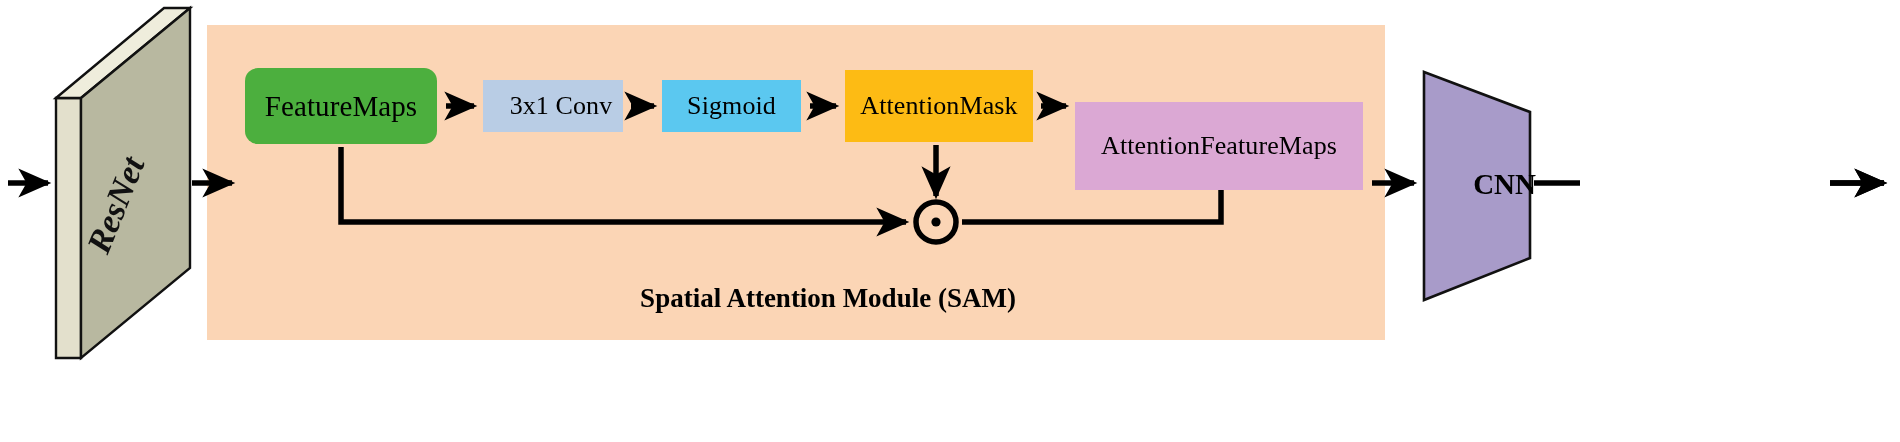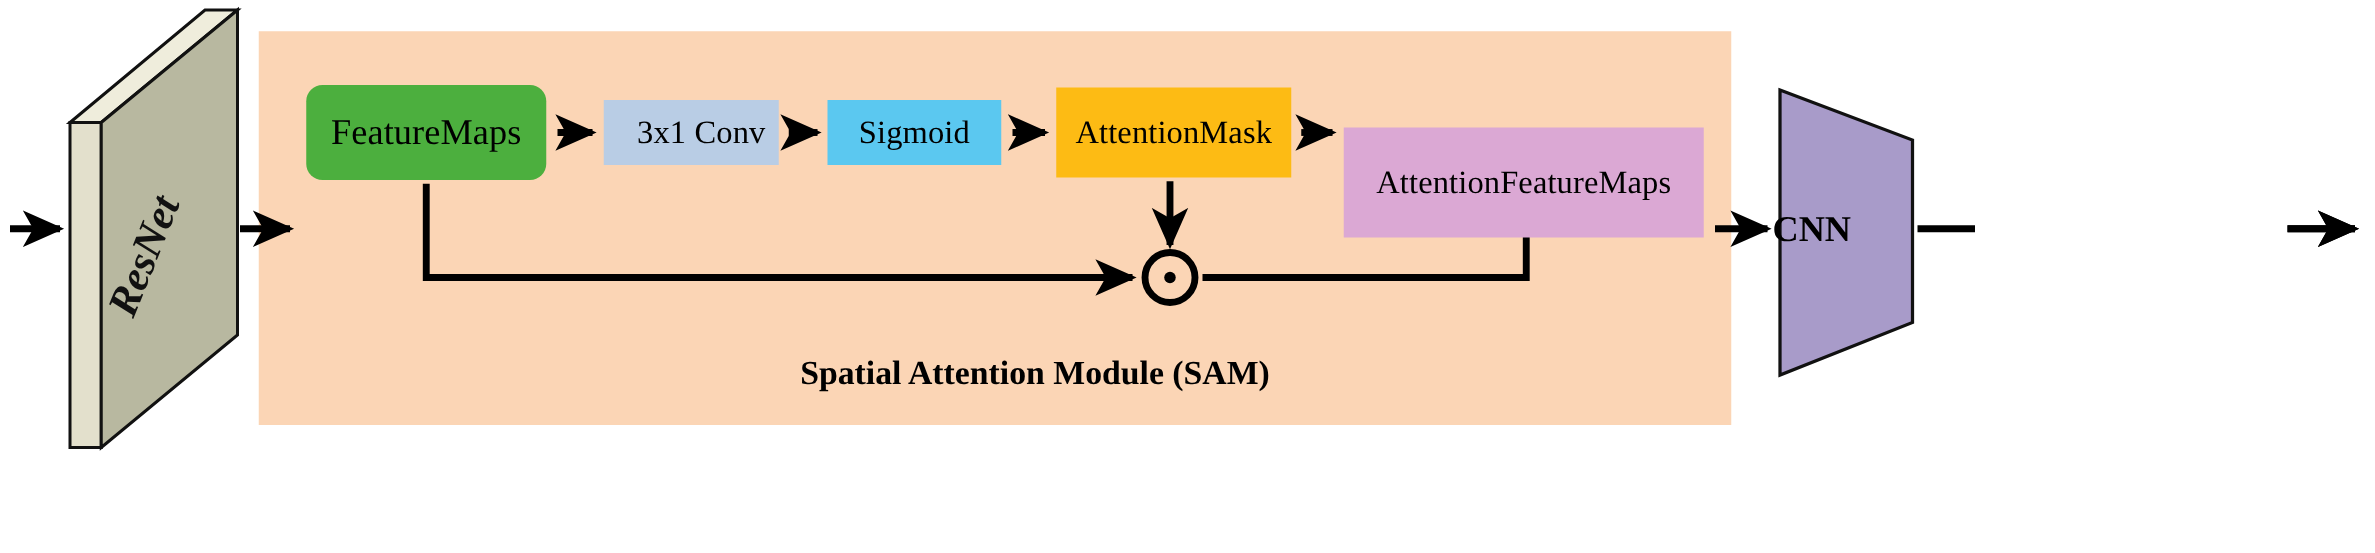--- a/index.html
+++ b/index.html
@@ -62,21 +62,21 @@
     transform:rotate(-68deg);
     font-size:34px;font-weight:bold;color:#111;
     font-family:"Liberation Serif", serif;
     font-style:italic;
     white-space:nowrap;
   }
 
   
   #cnn-label{
     position:absolute;left:1418px;top:160px;width:118px;height:48px;
-    display:flex;align-items:center;justify-content:flex-start;
+    display:flex;align-items:center;justify-content:flex-end;
     z-index:4;pointer-events:none;
   }
   #cnn-label span{
     font-size:29px;font-weight:bold;color:#000;
     font-family:"Liberation Serif", serif;
   }
 </style>
 </head>
 <body style="background: rgb(255, 255, 255);">
 

